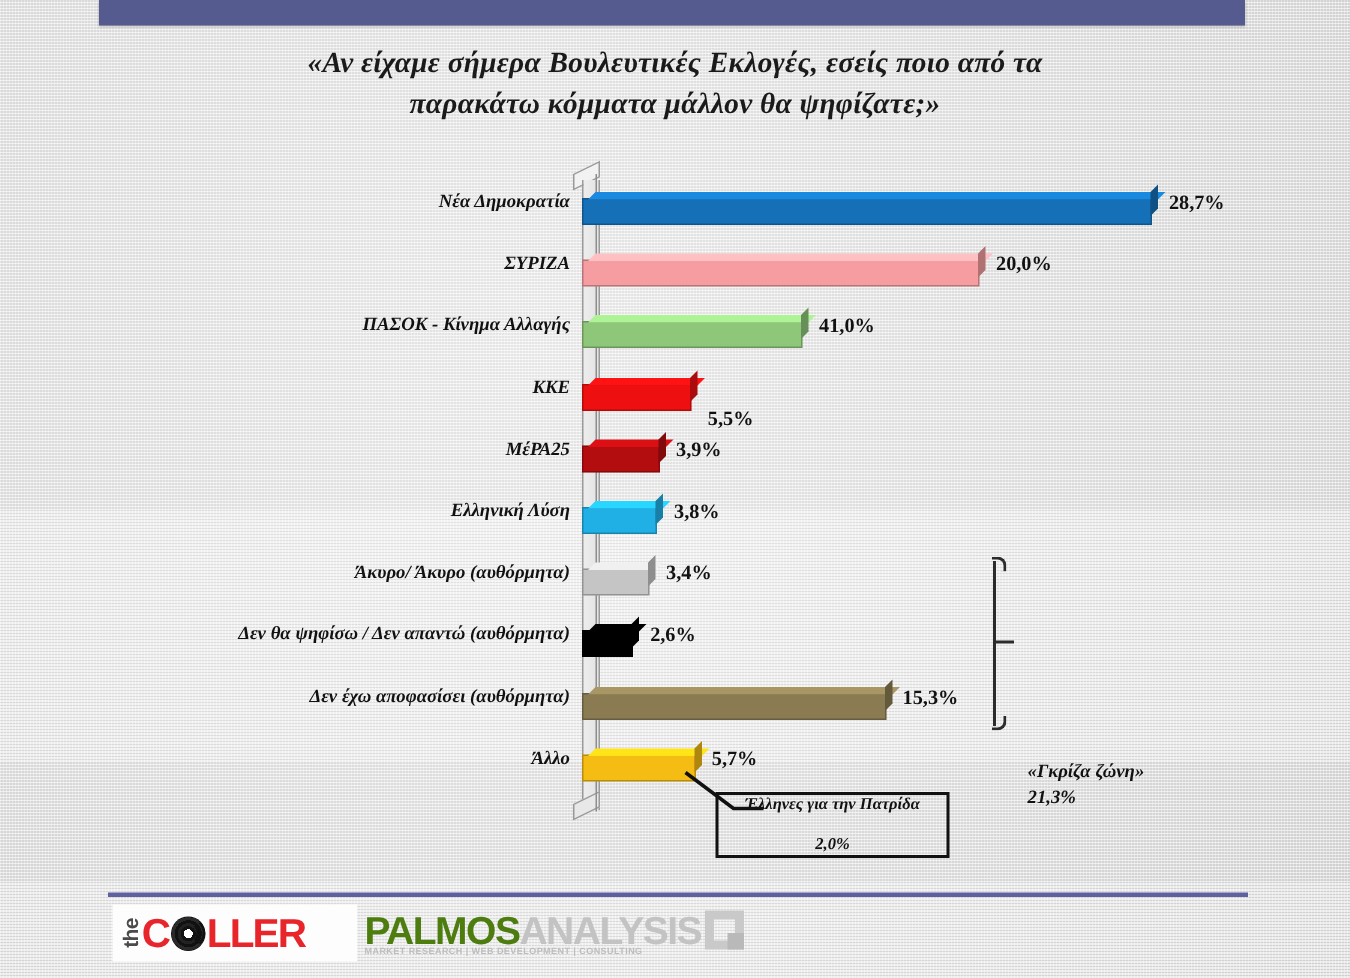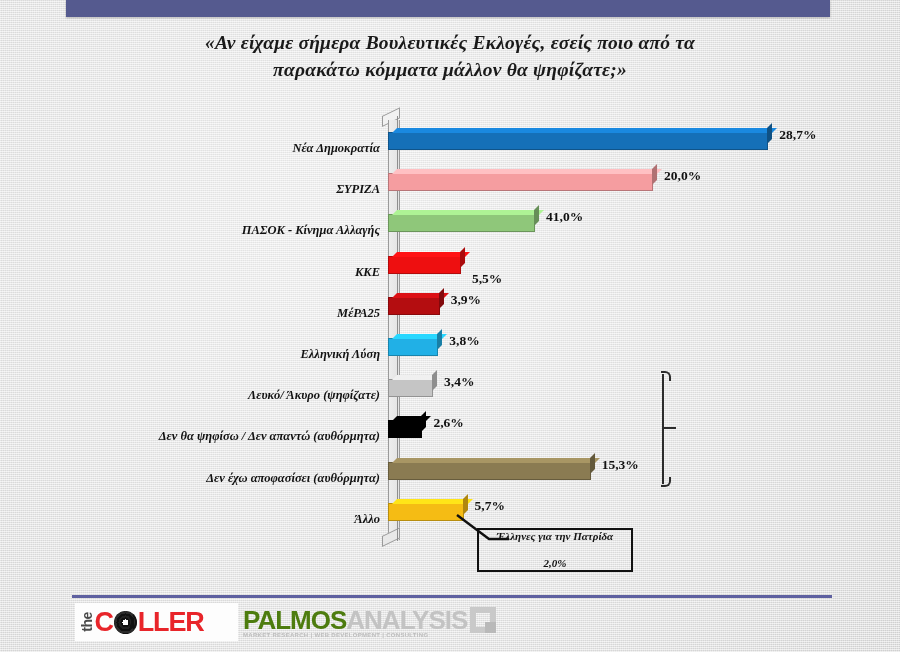--- a/index.html
+++ b/index.html
@@ -60,21 +60,21 @@
     transform:skewY(-26deg);
     transform-origin:left top;
   }
   .axisline{
     position:absolute;left:397px;top:8px;width:1px;height:425px;
     background:#8e8e8e;
   }
 
   .row{position:absolute;left:0;height:41px;width:900px;}
   .cat{
-    position:absolute;right:520px;top:21px;
+    position:absolute;right:520px;top:7px;
     font-size:12.5px;font-weight:bold;font-style:italic;color:#111;
     white-space:nowrap;text-align:right;
   }
   .barwrap{position:absolute;left:388px;top:8px;height:22px;}
   .bar{
     position:absolute;left:0;top:4px;height:18px;
     border:1px solid rgba(0,0,0,.25);
     box-sizing:border-box;
   }
   .bar .top{
@@ -236,21 +236,21 @@
           <div class="cat">Ελληνική Λύση</div>
           <div class="barwrap" style="width: 50.35px;">
             <div class="bar" style="width: 50.35px; background: rgb(33, 176, 230);">
               <div class="top" style="background: rgb(33, 176, 230);"></div>
               <div class="side" style="background: rgb(33, 176, 230);"></div>
             </div>
           </div>
           <div class="val" style="left: 449.35px;">3,8%</div>
         </div>
         <div class="row" style="top: 259.2px;">
-          <div class="cat">Λευκό/ Άκυρο (ψηφίζατε)</div>
+          <div class="cat">Άκυρο/ Άκυρο (αυθόρμητα)</div>
           <div class="barwrap" style="width: 45.05px;">
             <div class="bar" style="width: 45.05px; background: rgb(197, 197, 197);">
               <div class="top" style="background: rgb(197, 197, 197);"></div>
               <div class="side" style="background: rgb(197, 197, 197);"></div>
             </div>
           </div>
           <div class="val" style="left: 444.05px;">3,4%</div>
         </div>
         <div class="row" style="top: 300.4px;">
           <div class="cat">Δεν θα ψηφίσω / Δεν απαντώ (αυθόρμητα)</div>
@@ -284,20 +284,24 @@
         </div>
       </div>
 
     <div class="bracket">
       <div class="v"></div>
         <div class="c1"></div>
         <div class="c2"></div>
         <div class="nub"></div>
     </div>
 
+    <div class="greyzone">
+      <div>«Γκρίζα ζώνη»</div>
+      <div>21,3%</div>
+    </div>
   </div>
 
   <svg class="leader" viewBox="0 0 56 30">
     <polyline points="2,2 34,26 54,26" fill="none" stroke="#111" stroke-width="2.4"></polyline>
   </svg>
 
   <div class="callout">
     <div>Έλληνες για την Πατρίδα</div>
     <div>2,0%</div>
   </div>

